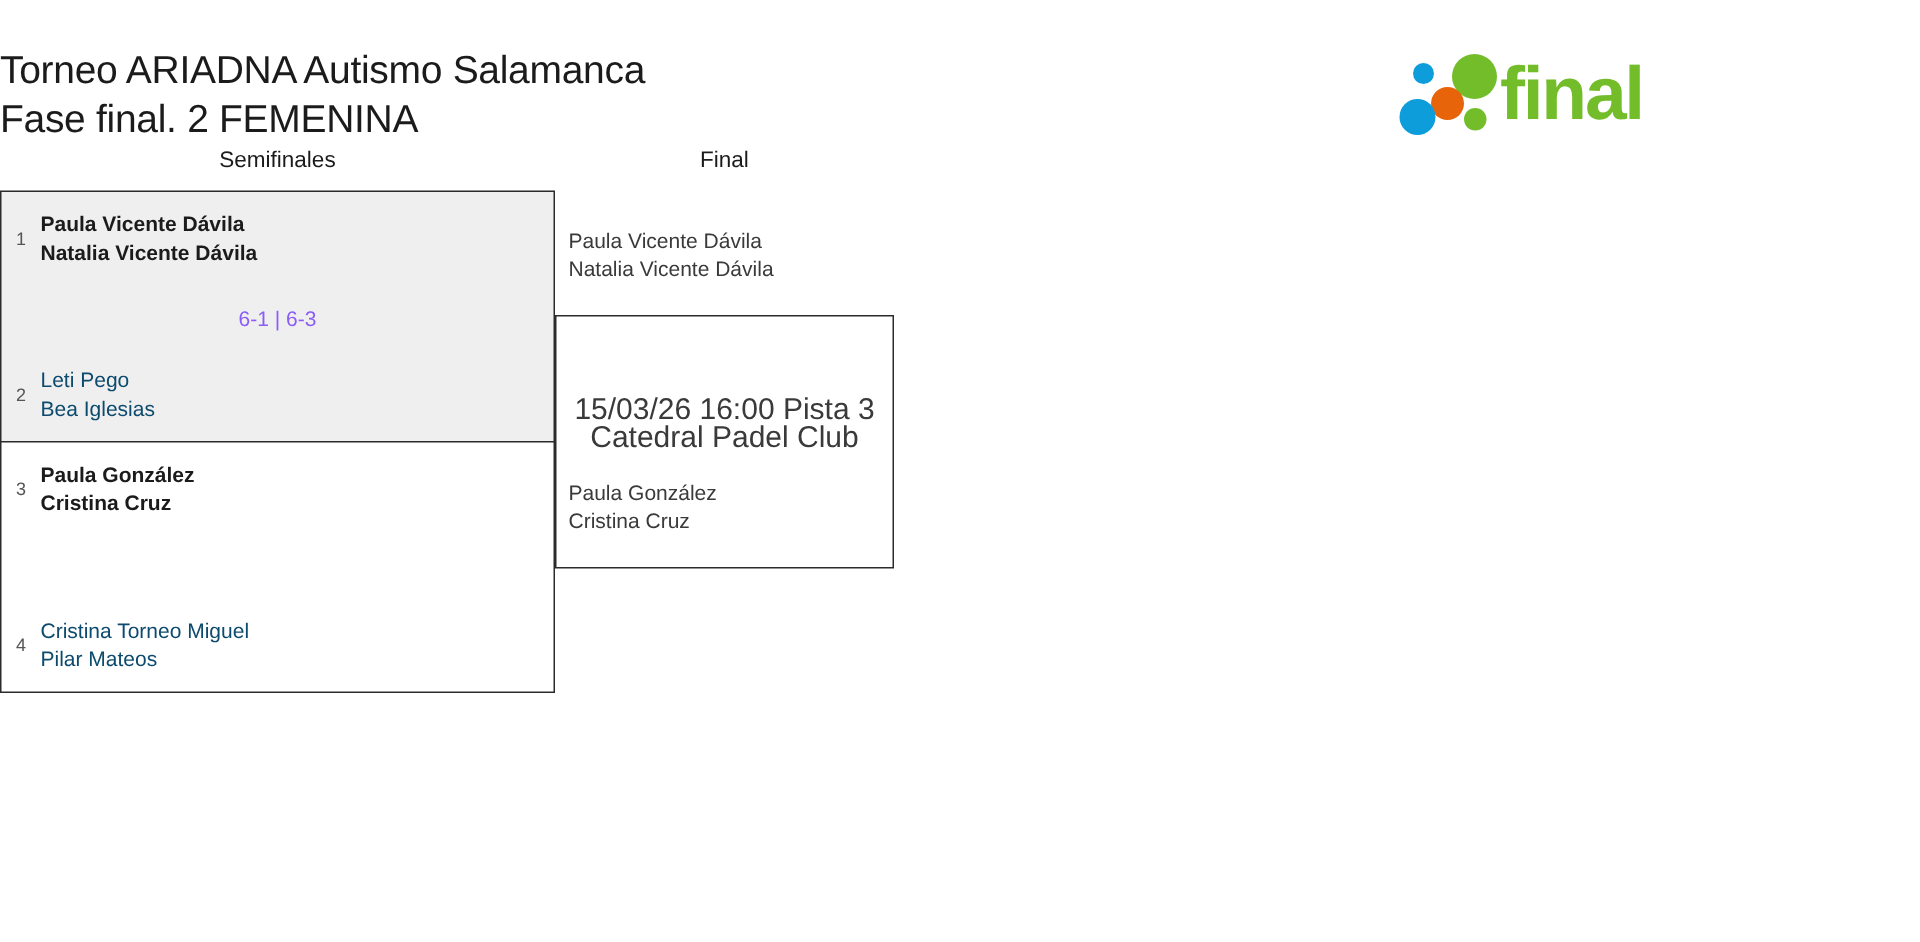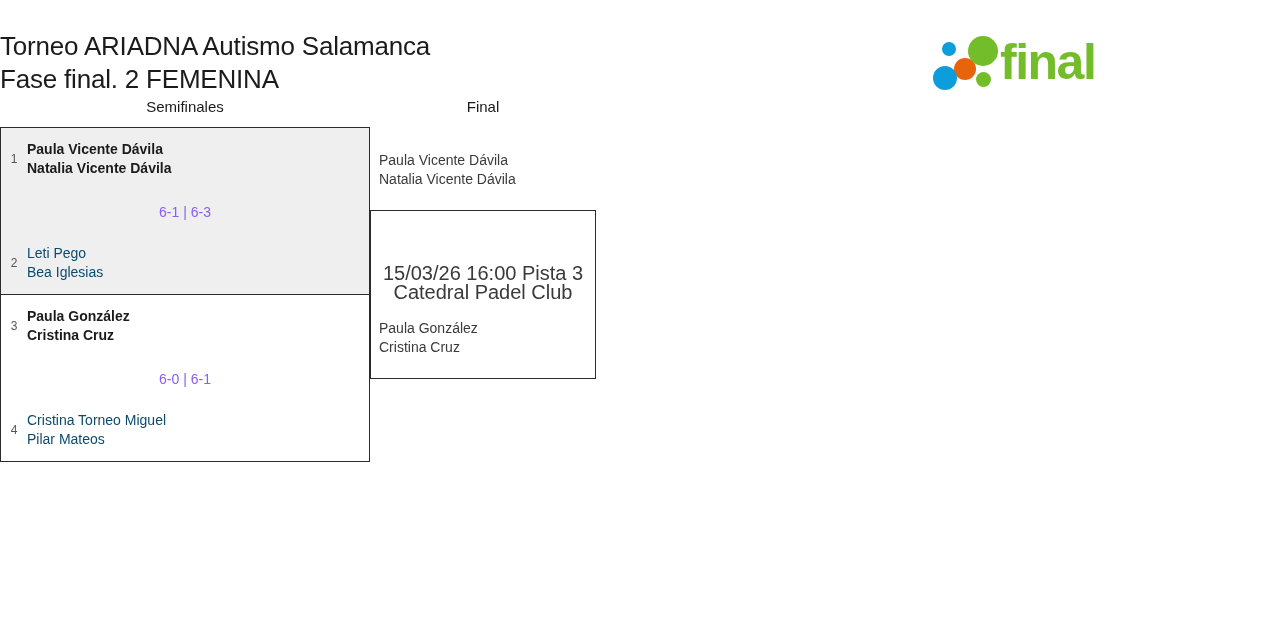--- a/index.html
+++ b/index.html
@@ -200,21 +200,20 @@
 Bea Iglesias</span>
     </div>
   </div>
 
   <div class="match-box" id="match-sf2">
     <div class="team-row team-top">
       <span class="seed">3</span>
       <span class="team-names winner">Paula González
 Cristina Cruz</span>
     </div>
-    <div class="match-score">6-0 | 6-1</div>
     <div class="team-row team-bottom">
       <span class="seed">4</span>
       <span class="team-names">Cristina Torneo Miguel
 Pilar Mateos</span>
     </div>
   </div>
 
   <div id="match-final">
     <div class="final-team" id="final-team-top">Paula Vicente Dávila
 Natalia Vicente Dávila</div>

